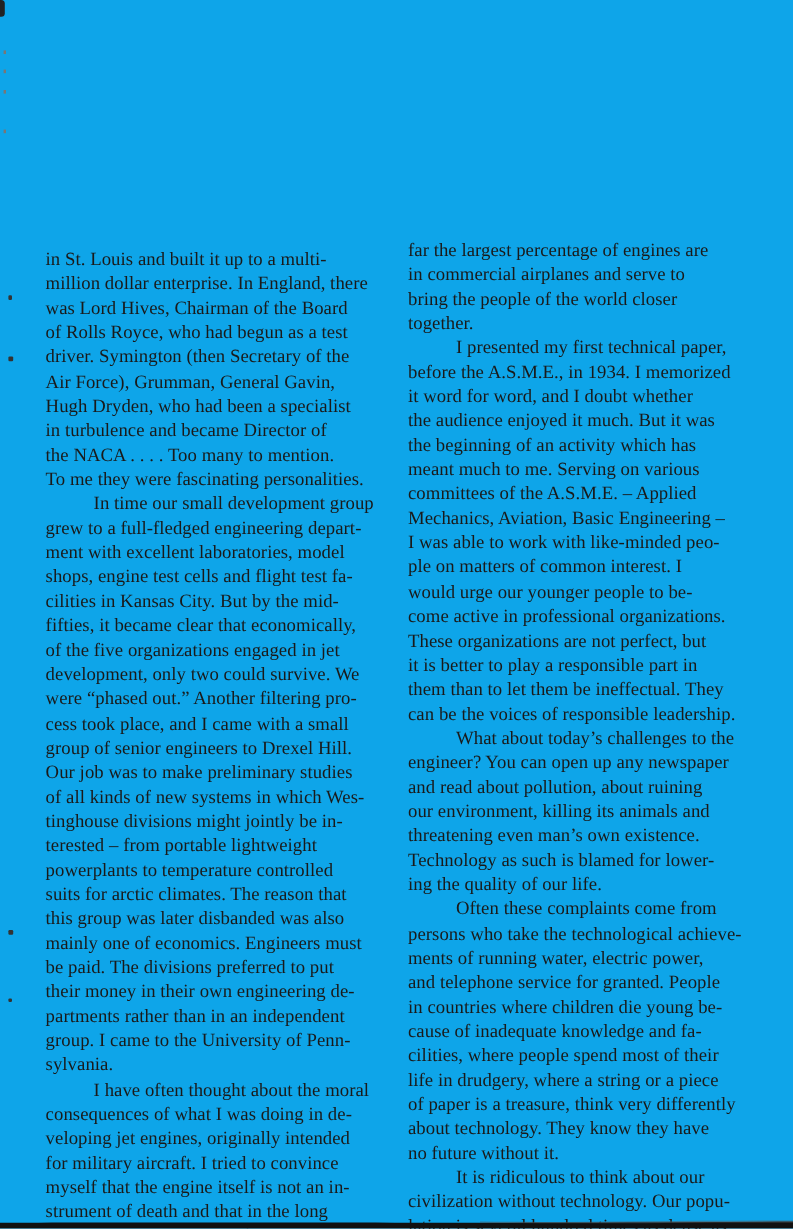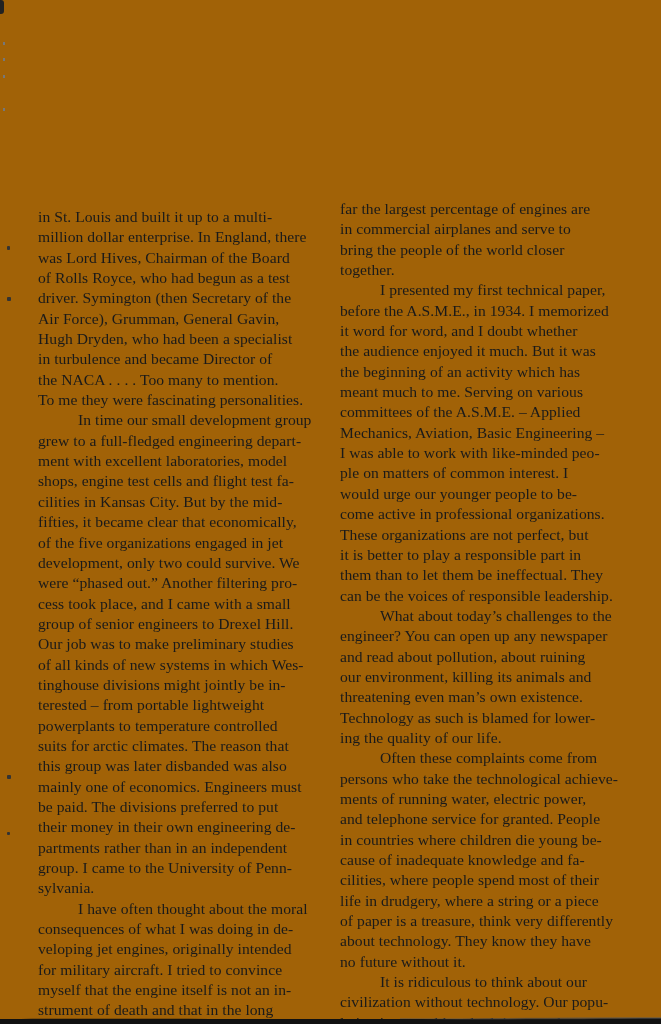--- a/index.html
+++ b/index.html
@@ -13,21 +13,21 @@
       position: relative;
       overflow: hidden;
       font-family: "Liberation Serif", "DejaVu Serif", serif;
       color: #1a1a1a;
     }
     .page {
       position: absolute;
       left: 0; top: 0;
       width: 661px;
       height: 1024px;
-      background: #a16207;
+      background: #0ea5e9;
     }
     .column {
       position: absolute;
       font-size: 15.6px;
       line-height: 20.35px;
       letter-spacing: 0.05px;
       white-space: pre;
     }
     .col-left {
       left: 38px;

